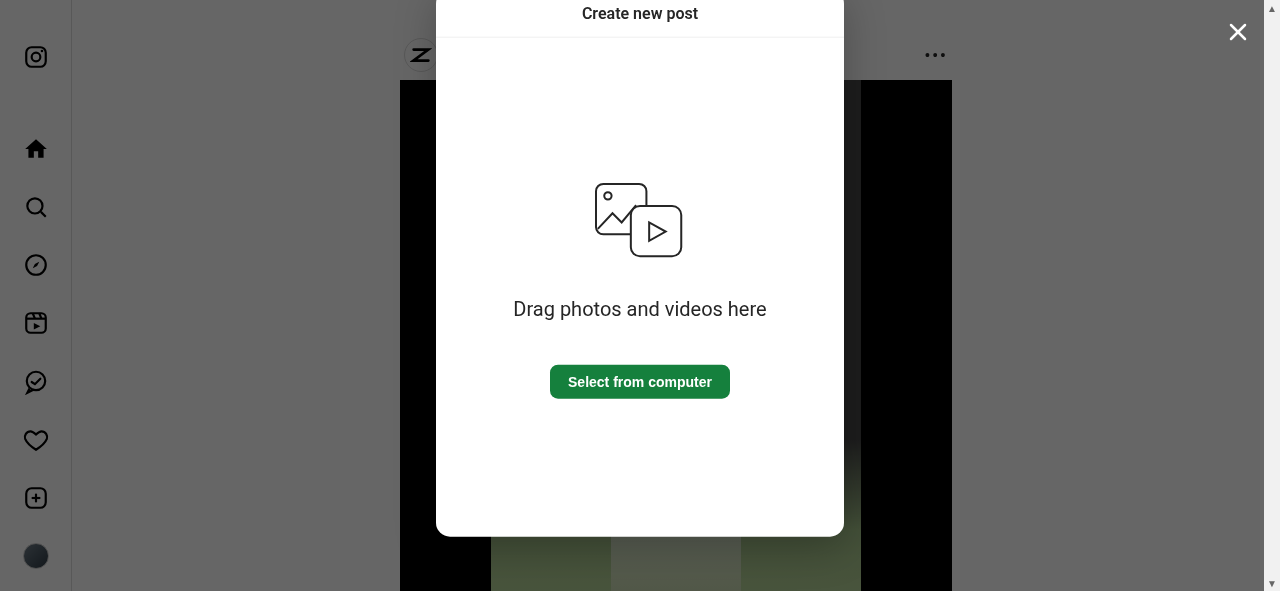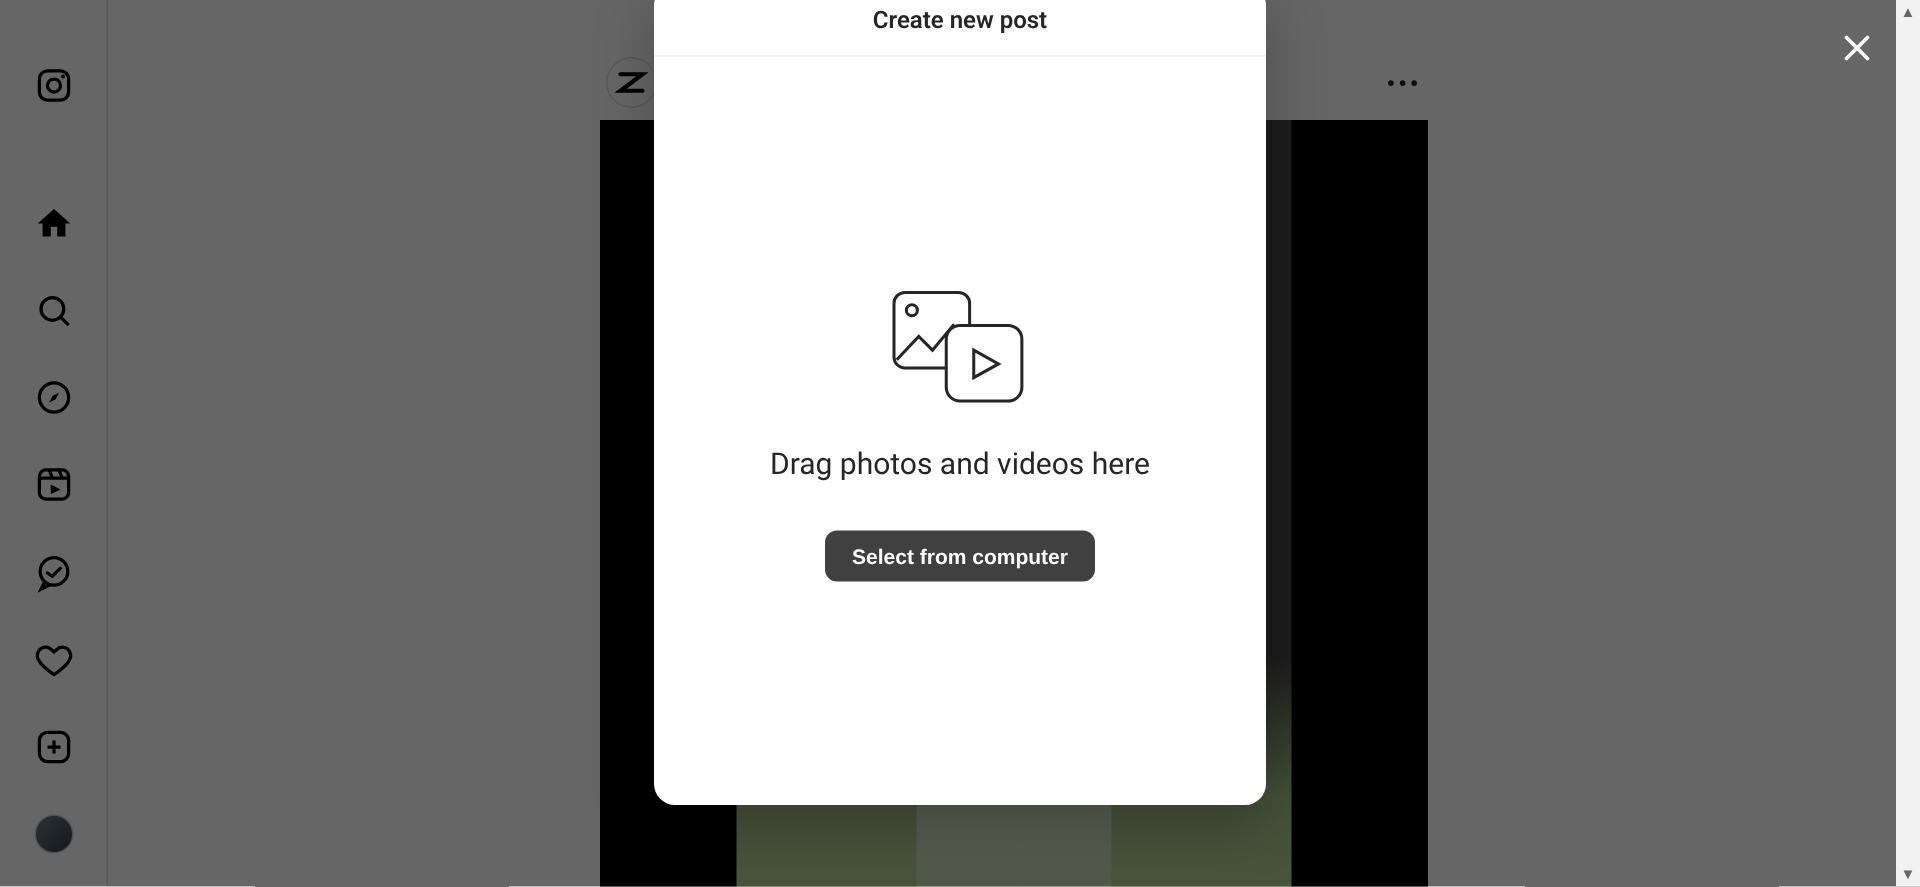--- a/index.html
+++ b/index.html
@@ -48,24 +48,24 @@
   .close-btn { position:absolute; top:12px; right:22px; width:40px; height:40px; display:flex; align-items:center; justify-content:center; cursor:pointer;}
   .close-btn svg{ width:24px; height:24px; stroke:#fff;}
 
   .modal {
     position:absolute; left:50%; top:50%; transform:translate(-50%, -56%);
     width:408px; height:547px; background:#fff; border-radius:14px;
     display:flex; flex-direction:column; overflow:hidden;
     box-shadow: 0 10px 40px rgba(0,0,0,0.25);
   }
   .modal-header { text-align:center; font-weight:600; font-size:16px; color:#262626; padding:14px 0; border-bottom:1px solid #efefef;}
-  .modal-body { flex:1; display:flex; flex-direction:column; align-items:center; justify-content:center; gap:17px; padding:0 29px;}
+  .modal-body { flex:1; display:flex; flex-direction:column; align-items:center; justify-content:center; gap:28px; padding:0 29px;}
   .modal-body .upload-icon svg { width:110px; height:90px; }
   .drag-text { font-size:20px; color:#262626; font-weight:400; text-align:center;}
-  .select-btn { background:#404040; color:#fff; border:none; border-radius:8px; padding:9px 18px; font-size:14px; font-weight:600; cursor:pointer;margin-top:16px;}
+  .select-btn { background:#15803d; color:#fff; border:none; border-radius:8px; padding:9px 18px; font-size:14px; font-weight:600; cursor:pointer;margin-top:16px;}
 
   
   .scroll-track{ position:absolute; right:0; top:0; width:16px; height:100%; background:#f1f1f1; z-index:6;}
   .scroll-arrow{position:absolute; left:0; width:16px; height:16px; display:flex; align-items:center; justify-content:center; color:#666; font-size:10px;}
   .scroll-arrow.top{top:0;}
   .scroll-arrow.bottom{bottom:0;}
 </style>
 </head>
 <body>
 

